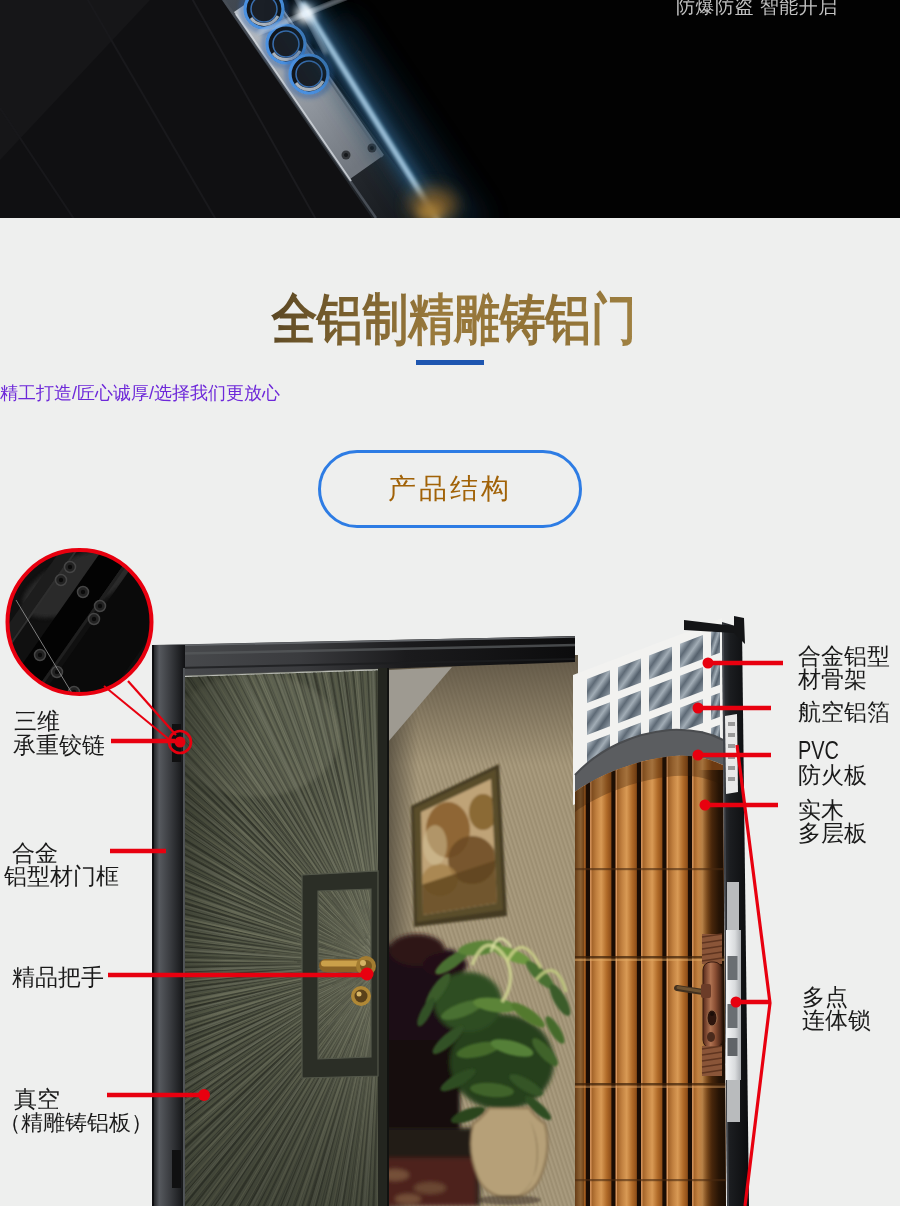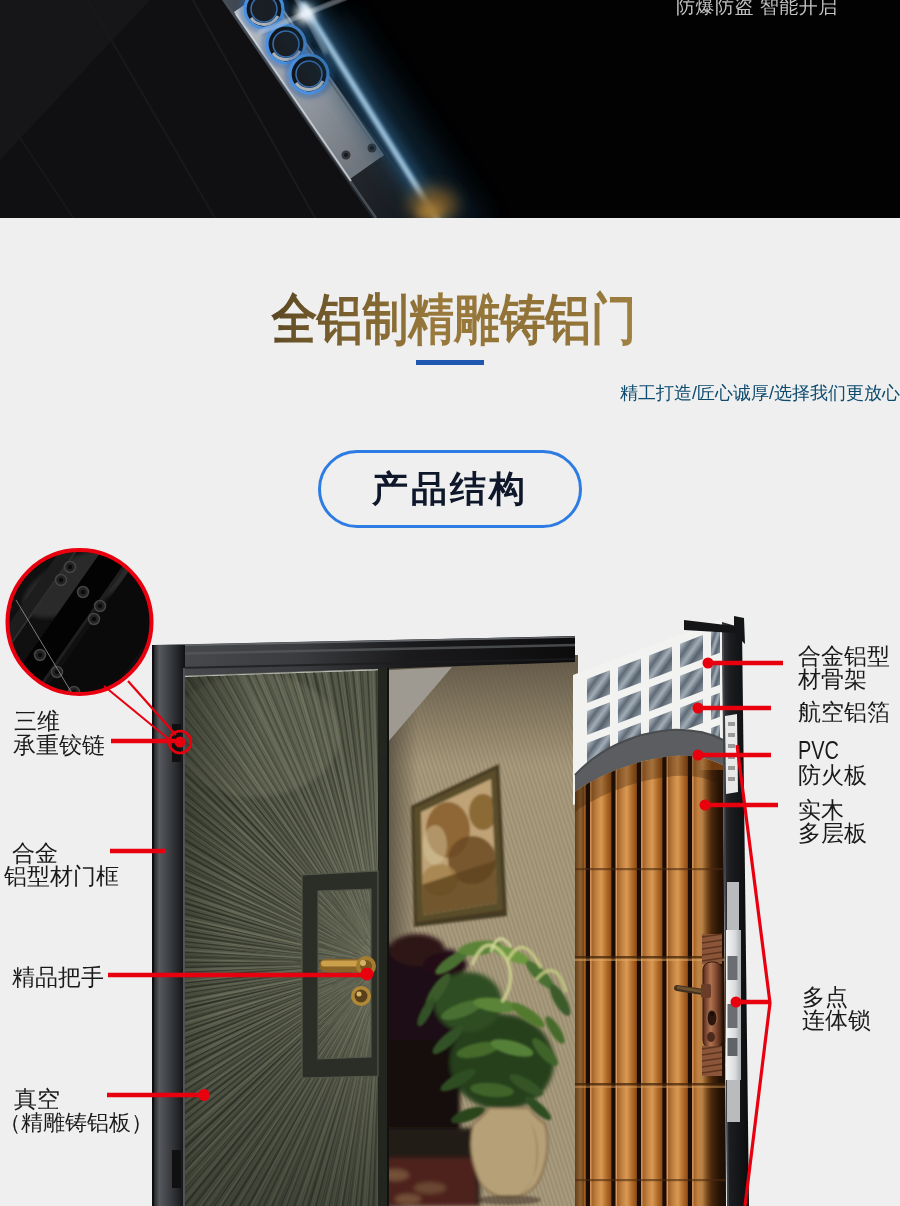--- a/index.html
+++ b/index.html
@@ -2,24 +2,24 @@
 <html><head><meta charset="utf-8"><style>
 html,body{margin:0;padding:0}
 body{width:900px;height:1206px;position:relative;background:#eeefee;
  font-family:"Liberation Sans",sans-serif;overflow:hidden}
 #herotxt{position:absolute;left:676px;top:-6px;font-size:19px;color:#c2c2c2;letter-spacing:0.5px;z-index:5}
 #title{position:absolute;left:4px;top:283px;width:900px;text-align:center;
  font-size:55px;font-weight:900;letter-spacing:0;transform:scaleX(0.83);transform-origin:450px 50%;
  background:linear-gradient(108deg,#15100a 2%,#2e2315 16%,#6b5429 30%,#9a7a3c 48%,#8f7136 63%,#a98a48 80%,#c8ab68 95%,#cdb06e 100%);
  -webkit-background-clip:text;background-clip:text;color:transparent;z-index:5}
 #bluebar{position:absolute;left:416px;top:360px;width:68px;height:5px;background:#1e56b0;z-index:5}
-#subtitle{position:absolute;left:0;top:381px;width:900px;text-align:right;font-size:18px;color:#0c4a6e;z-index:5}
+#subtitle{position:absolute;left:0;top:381px;width:900px;text-align:left;font-size:18px;color:#6d28d9;z-index:5}
 #pill{position:absolute;left:318px;top:450px;width:258px;height:72px;border:3px solid #2d7ce4;border-radius:40px;
- text-align:center;line-height:72px;font-size:36px;color:#0f172a;letter-spacing:3px;
- font-family:"Liberation Serif",serif;font-weight:700;z-index:5}
+ text-align:center;line-height:72px;font-size:28px;color:#a16207;letter-spacing:3px;
+ font-family:"Liberation Serif",serif;font-weight:400;z-index:5}
 svg{position:absolute;left:0}
 #hero{top:0;z-index:2}
 #diag{top:540px;z-index:3}
 text{font-family:"Liberation Sans",sans-serif}
 </style></head><body>
 
 <svg id="hero" width="900" height="218" viewBox="0 0 900 218">
 <defs>
 <linearGradient id="barg" x1="0" y1="0" x2="1" y2="0.9">
         <stop offset="0" stop-color="#434a53"></stop>

